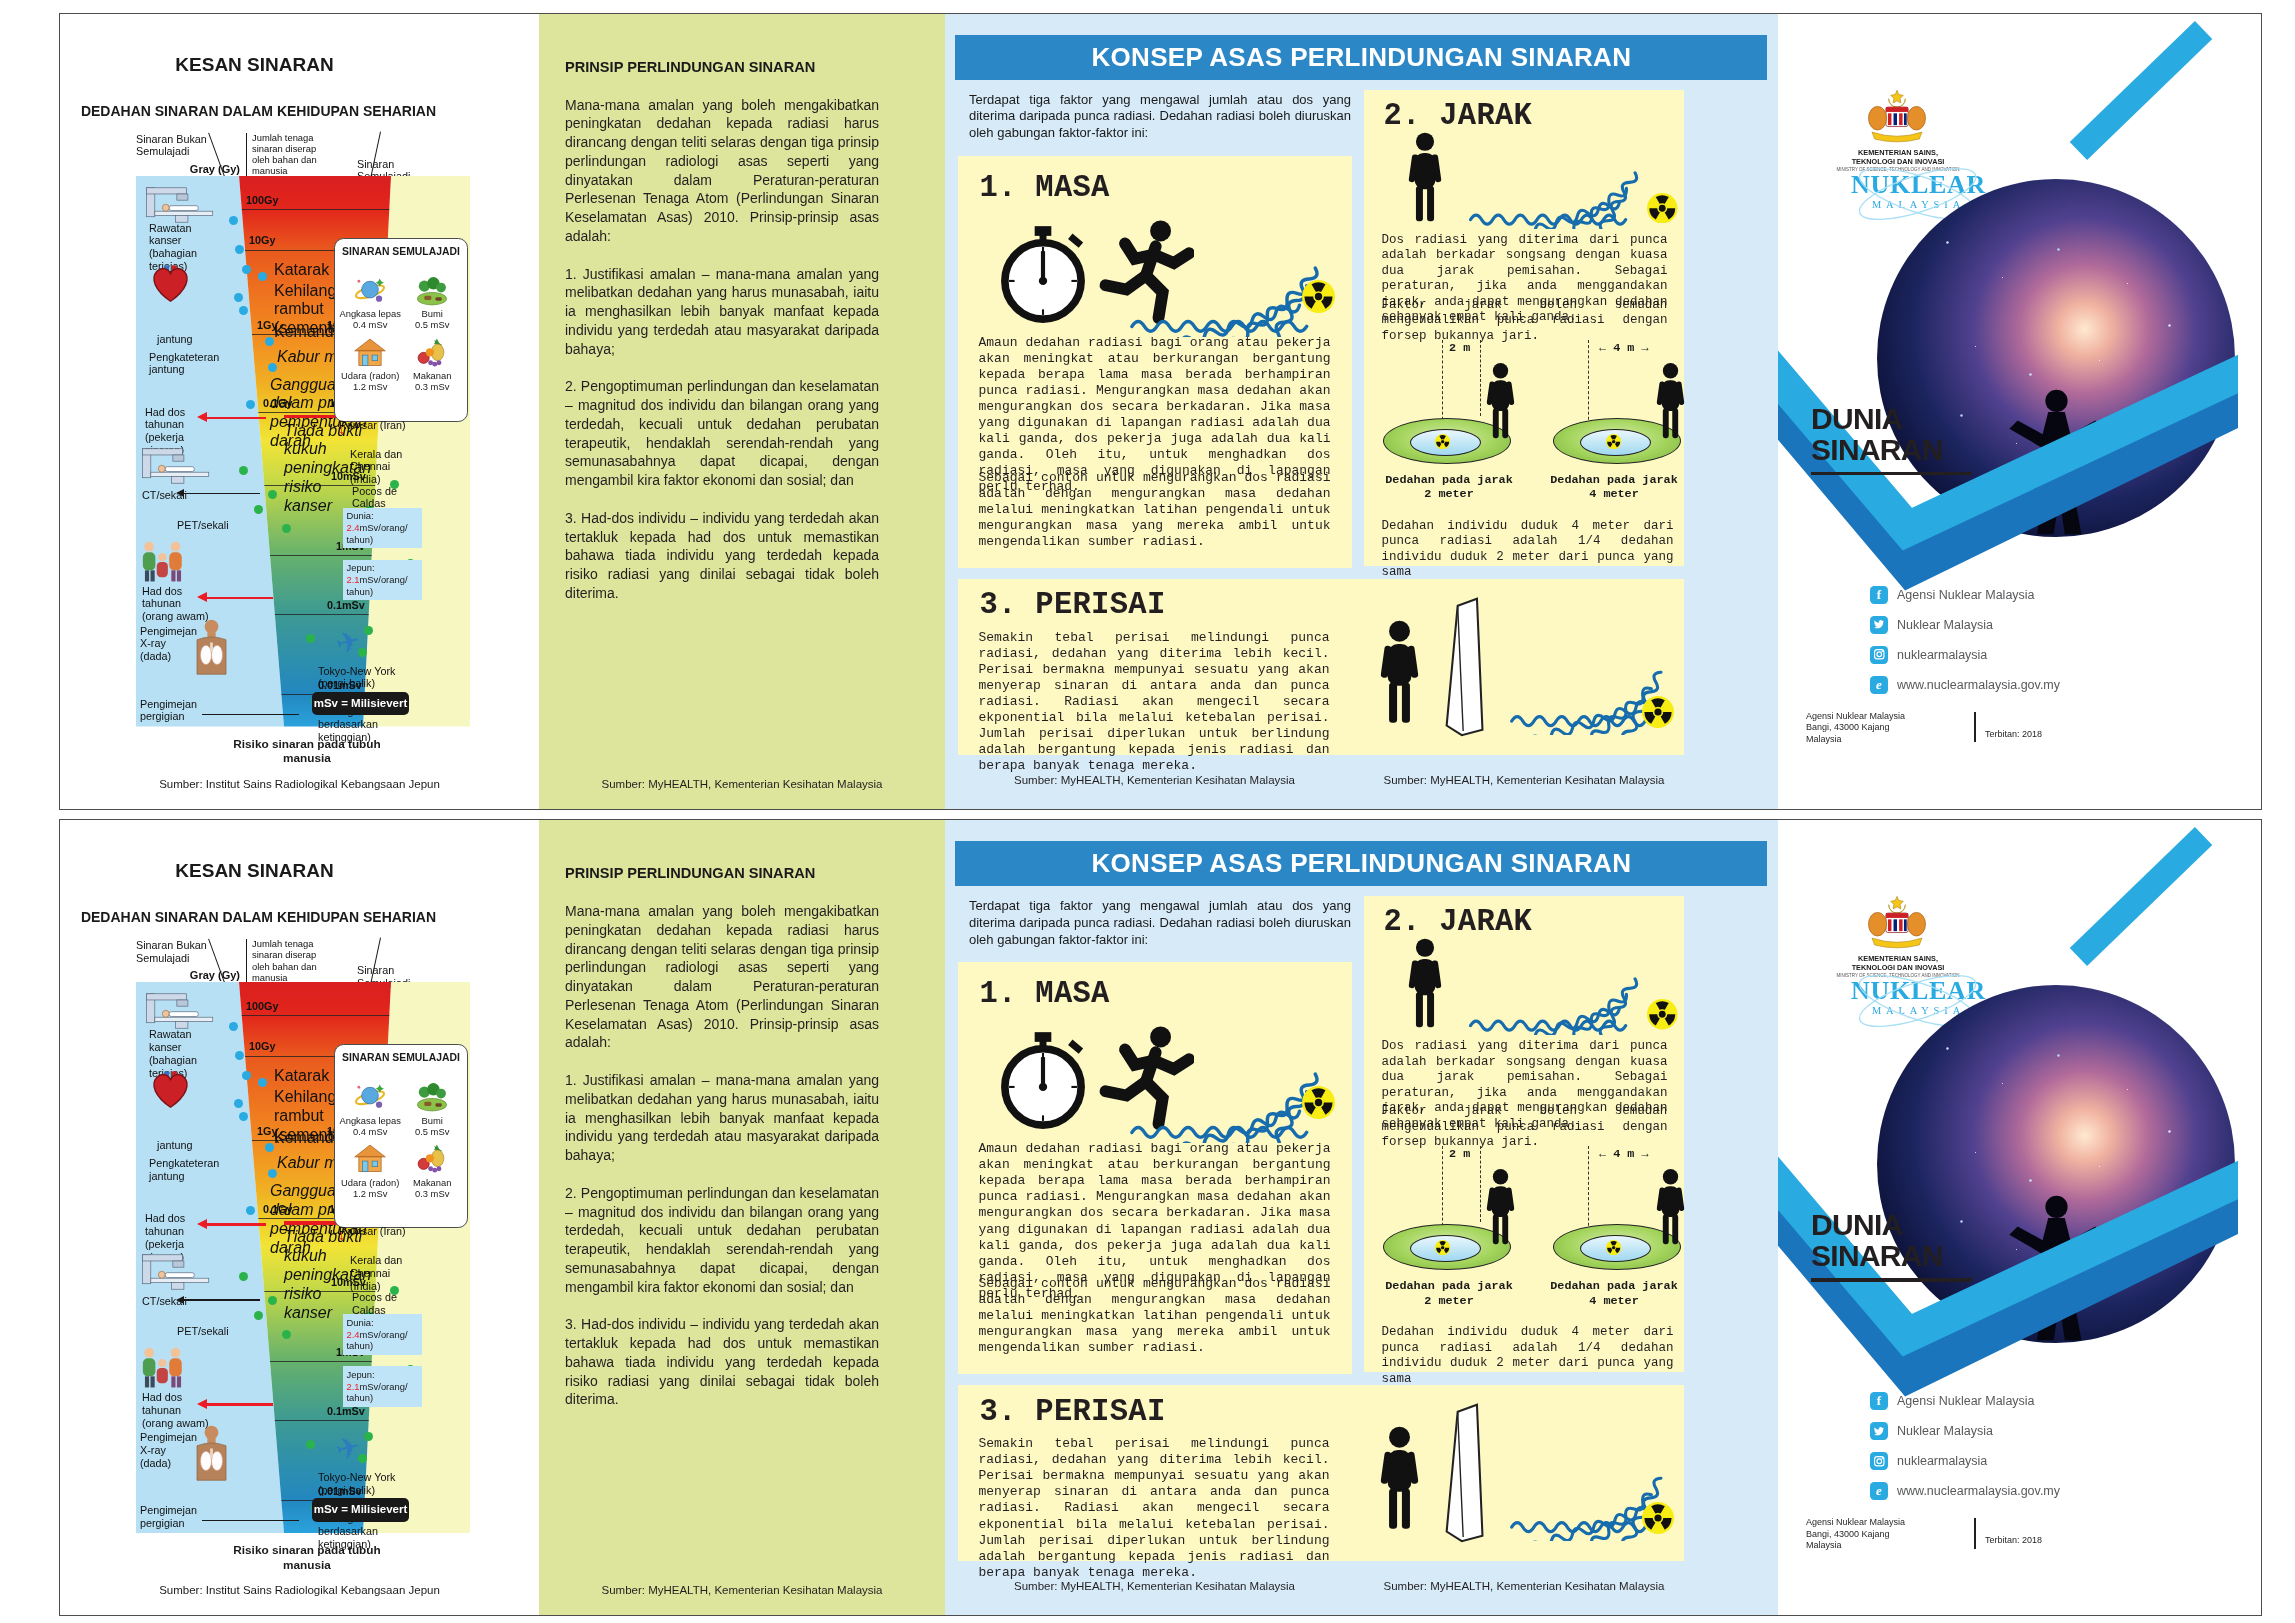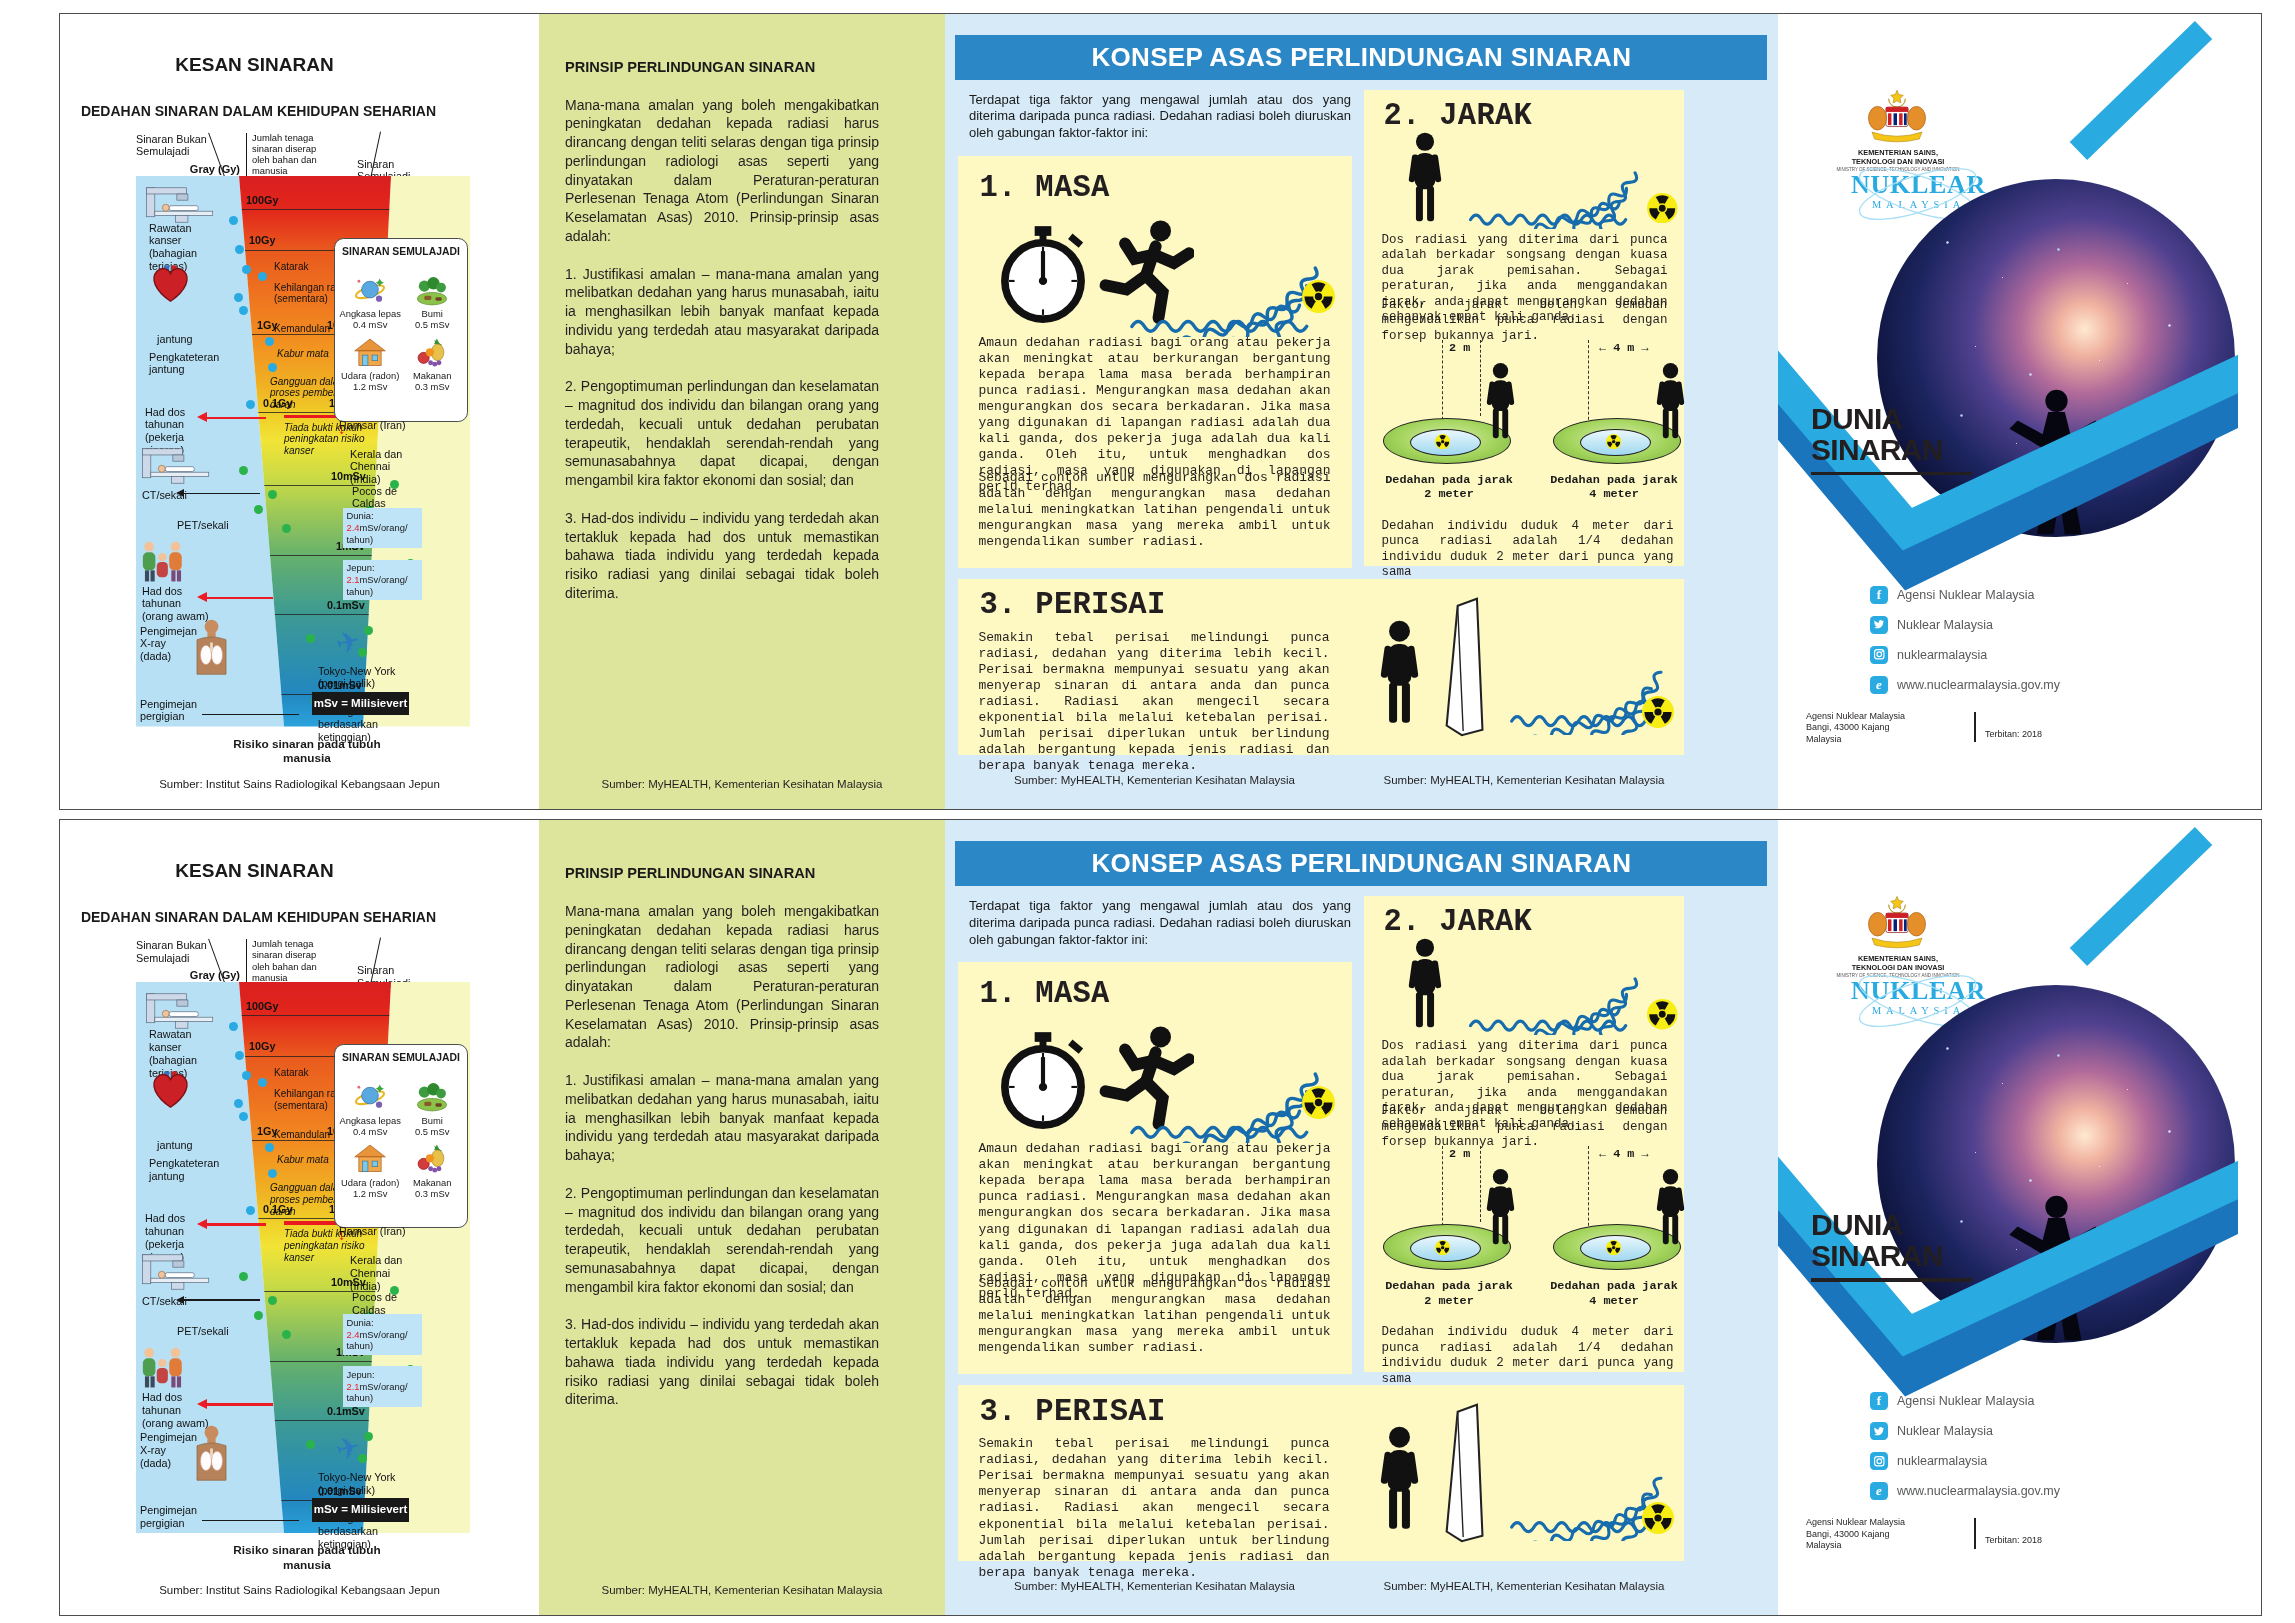--- a/index.html
+++ b/index.html
@@ -27,35 +27,35 @@
   .zone{position:absolute;inset:0;}
   .zone-blue{background:#b7e0f5;clip-path:polygon(76px 0,179px 0,224px 551px,76px 551px);}
   .zone-yellow{background:#f7f7c2;clip-path:polygon(331px 0,410px 0,410px 551px,303px 551px);}
   .funnel{
     position:absolute;inset:0;
     clip-path:polygon(179px 0,331px 0,303px 551px,224px 551px);
     background:linear-gradient(180deg,#d91f20 0%,#e2261b 6%,#e9591e 13.4%,#f28a20 28.7%,#f0b123 38%,#efcb27 42.8%,#f2e436 48%,#c2d848 56%,#66b16c 68.8%,#3d9a93 79.5%,#2287c0 94%,#2ba3dd 100%);
   }
   .tick{position:absolute;left:0;right:0;height:1.4px;background:rgba(35,35,35,.8);}
   .vlabel{position:absolute;font-size:10.8px;font-weight:bold;color:#111;white-space:nowrap;}
-  .flabel{position:absolute;font-size:10px;line-height:1.18;color:#111;}
+  .flabel{position:absolute;font-size:16px;line-height:1.18;color:#111;}
   .item{position:absolute;font-size:10.8px;line-height:1.2;color:#111;}
   .dot{position:absolute;width:9px;height:9px;border-radius:50%;}
   .dot.cy{background:#29abe2;}
   .dot.gr{background:#2bb34b;}
   .rarrow{position:absolute;height:2.8px;background:#ed1c24;}
   .rarrow:before{content:"";position:absolute;left:-9.7px;top:-4.2px;border-right:10.4px solid #ed1c24;border-top:5.6px solid transparent;border-bottom:5.6px solid transparent;}
   .karrow{position:absolute;height:1.7px;background:#1a1a1a;}
   .karrow:before{content:"";position:absolute;left:-8.3px;top:-3.5px;border-right:8.3px solid #1a1a1a;border-top:4.2px solid transparent;border-bottom:4.2px solid transparent;}
   .natbox{position:absolute;left:274px;top:224px;width:132px;height:182px;background:#fff;border:1.4px solid #4d4d4d;border-radius:9.7px;}
   .natgrid{position:absolute;top:36px;left:4.2px;width:124px;display:flex;flex-wrap:wrap;}
   .natcell{width:62px;text-align:center;font-size:9.4px;line-height:1.15;margin-bottom:5.6px;}
   .bluebox{position:absolute;width:72px;background:#bfe3f7;font-size:9.4px;line-height:1.25;padding:2.8px 3.5px;}
   .redval{color:#ed1c24;}
-  .badge{position:absolute;left:252px;top:678px;width:97px;height:23.6px;background:#191919;border-radius:0;color:#fff;font-weight:bold;font-size:11.5px;text-align:center;line-height:23.6px;}
+  .badge{position:absolute;left:252px;top:678px;width:97px;height:23.6px;background:#191919;border-radius:5px;color:#fff;font-weight:bold;font-size:11.5px;text-align:center;line-height:23.6px;}
   
   .p2text p{margin:0 0 19px 0;font-size:14px;line-height:1.34;text-align:justify;color:#231f20;}
   
   .p3header{position:absolute;left:10.4px;top:21px;width:812px;height:45px;background:#2c87c6;color:#fff;font-weight:bold;font-size:26px;text-align:center;line-height:45px;letter-spacing:0.3px;}
   .obox{position:absolute;background:#fef9c3;font-family:Liberation Mono, monospace;}
   .obox h2{margin:0;font-size:30.5px;color:#231f20;letter-spacing:0.3px;}
   .obox p{margin:0;font-size:13px;line-height:1.24;text-align:justify;color:#231f20;}
   .src{position:absolute;font-size:11.5px;color:#231f20;white-space:nowrap;}
   .dashv{position:absolute;width:0;border-left:1.7px dashed #333;}
   .oval-o{position:absolute;border:1.4px solid #222;border-radius:50%;background:radial-gradient(ellipse at 50% 45%, #d9efae 0%, #a3d45c 55%, #7cb33e 100%);}

